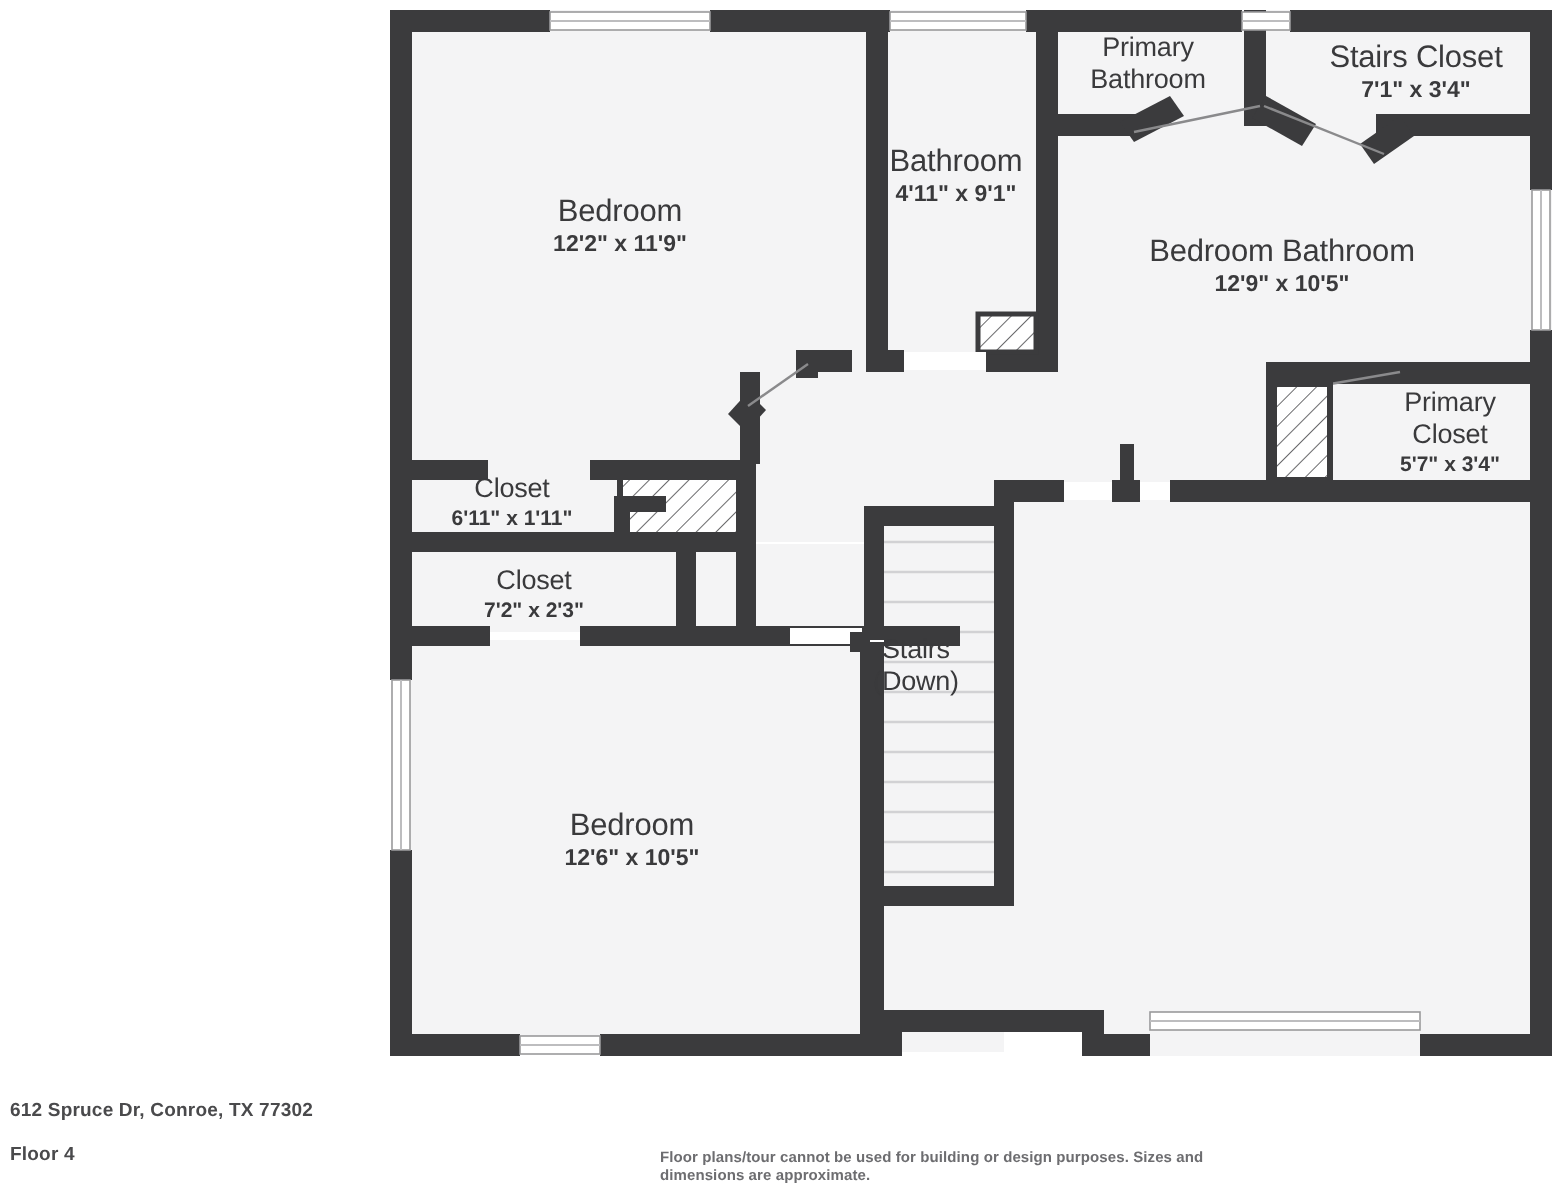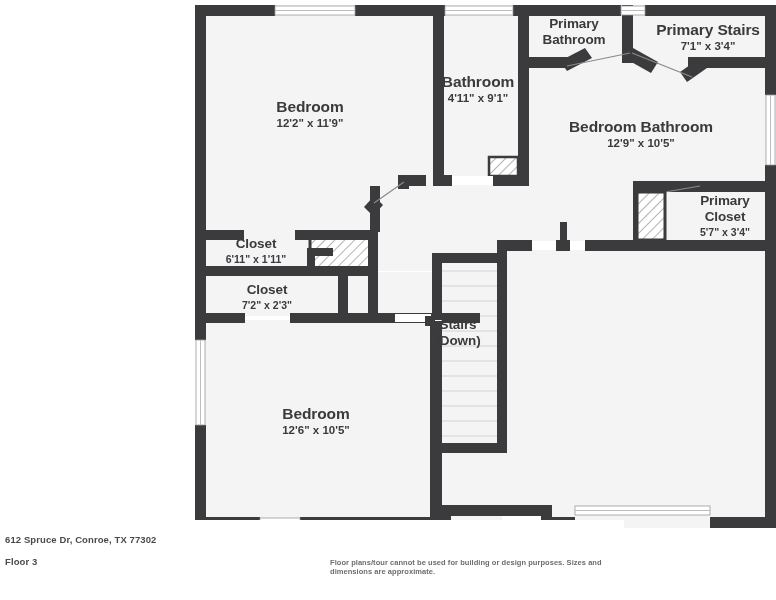--- a/index.html
+++ b/index.html
@@ -35,39 +35,39 @@
     position: absolute;
     text-align: center;
     color: #3a3a3c;
     line-height: 1.18;
     white-space: nowrap;
     pointer-events: none;
     transform: translate(-50%, -50%);
   }
   .room-name {
     font-size: 14.5px;
-    font-weight: bold;
+    font-weight: normal;
     letter-spacing: -0.1px;
     display: block;
   }
   .room-name.sm { font-size: 13.5px; }
   .room-name.lg { font-size: 15.5px; }
   .room-dims {
     font-size: 11.5px;
     font-weight: bold;
     display: block;
     margin-top: 1px;
     color: #3a3a3c;
   }
   .room-dims.sm { font-size: 10.5px; }
 
   #footer {
     position: absolute;
     left: 0;
-    top: 520px;
+    top: 536px;
     width: 624px;
     height: 52px;
     background: #ffffff;
   }
   #addr {
     position: absolute;
     left: 5px;
     top: 14px;
     font-size: 9.5px;
     font-weight: bold;
@@ -301,21 +301,21 @@
       <span class="room-name lg">Bathroom</span>
       <span class="room-dims">4'11" x 9'1"</span>
     </div>
 
     <div class="room-label" style="left:574px; top:32px;">
       <span class="room-name sm">Primary</span>
       <span class="room-name sm">Bathroom</span>
     </div>
 
     <div class="room-label" style="left:708px; top:37px;">
-      <span class="room-name lg">Primary Stairs</span>
+      <span class="room-name lg">Stairs Closet</span>
       <span class="room-dims">7'1" x 3'4"</span>
     </div>
 
     <div class="room-label" style="left:641px; top:134px;">
       <span class="room-name lg">Bedroom Bathroom</span>
       <span class="room-dims">12'9" x 10'5"</span>
     </div>
 
     <div class="room-label" style="left:725px; top:216px;">
       <span class="room-name sm">Primary</span>
@@ -340,17 +340,17 @@
 
     <div class="room-label" style="left:316px; top:421px;">
       <span class="room-name lg">Bedroom</span>
       <span class="room-dims">12'6" x 10'5"</span>
     </div>
 
   </div>
 
   <div id="footer">
     <div id="addr">612 Spruce Dr, Conroe, TX 77302</div>
-    <div id="floor">Floor 3</div>
+    <div id="floor">Floor 4</div>
     <div id="disclaimer">Floor plans/tour cannot be used for building or design purposes. Sizes and dimensions are approximate.</div>
   </div>
 
 </div>
 
 </body></html>

